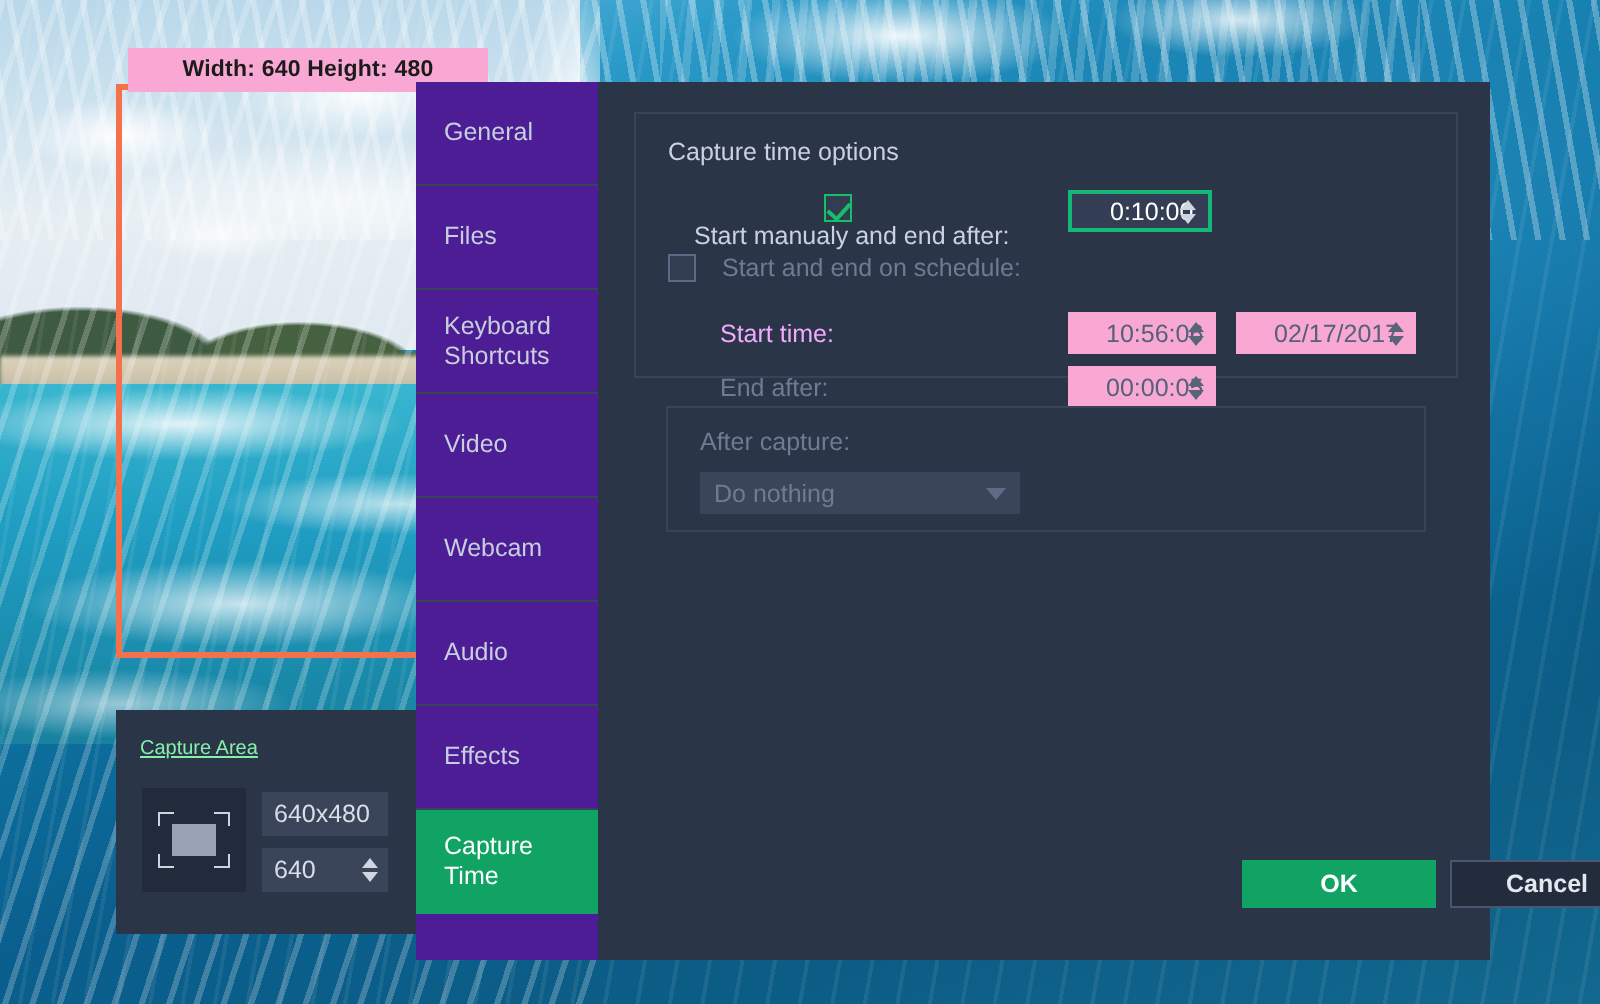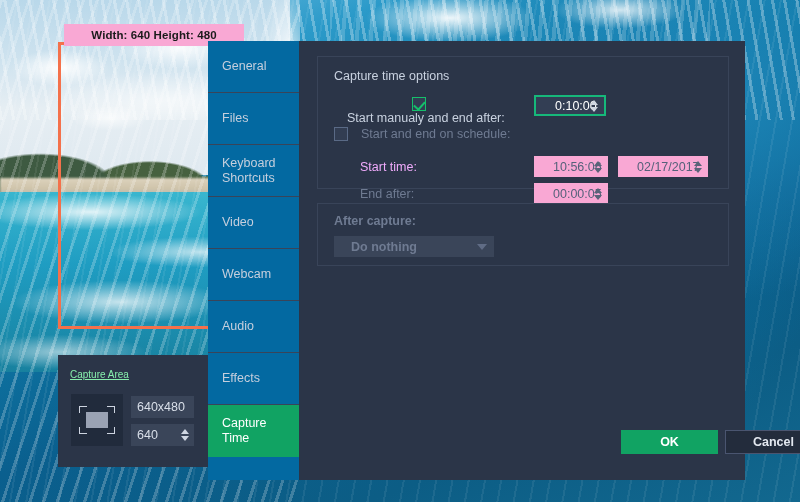--- a/index.html
+++ b/index.html
@@ -157,35 +157,35 @@
   .mini-spin .dn { border-top:5px solid #cfd6e2; }
 
   
   #dialog {
     position:absolute; left:208px; top:41px; width:537px; height:439px;
     background:#2b3548; z-index:7;
     font-size:12.5px; color:#c9d2e0;
   }
 
   
-  #tabs { position:absolute; left:0; top:0; width:91px; height:439px; background:#0369a1; }
+  #tabs { position:absolute; left:0; top:0; width:91px; height:439px; background:#4c1d95; }
   .tab {
     height:52px; display:flex; align-items:center; padding-left:14px;
     color:#c6cfdd; font-size:12.5px; line-height:1.25;
     border-bottom:1px solid #394459; cursor:default;
   }
   .tab.two-line { line-height:1.2; }
   .tab.active { background:#11a363; color:#ffffff; border-bottom:none; }
 
   
   #content { position:absolute; left:91px; top:0; right:0; bottom:0; }
 
   .groupbox { position:absolute; border:1px solid #394459; }
   #gb-time { left:18px; top:15px; width:412px; height:133px;text-decoration:underline; }
-  #gb-after { left:18px; top:162px; width:412px; height:63px;font-weight:bold; }
+  #gb-after { left:34px; top:162px; width:380px; height:63px; }
 
   .gb-title { position:absolute; font-size:12.5px; color:#c9d2e0; }
 
   .row { position:absolute; display:flex; align-items:center; }
 
   .cbx {
     width:14px; height:14px; border:1px solid #5a6a86; background:#323d52;
     position:relative; flex:none;
   }
   .cbx.checked { border-color:#15c06b; }
@@ -214,21 +214,21 @@
     width:0; height:0; border-left:4px solid transparent; border-right:4px solid transparent;
   }
   .spin-arrows .u { border-bottom:5px solid #cfd6e2; }
   .spin-arrows .d { border-top:5px solid #cfd6e2; }
   .spin.dim .spin-arrows .u { border-bottom-color:#5a6479; }
   .spin.dim .spin-arrows .d { border-top-color:#5a6479; }
 
   #dropdown {
     position:absolute; left:16px; top:32px; width:160px; height:21px;
     background:#3a4559; color:#6f7b92; font-size:12.5px;
-    display:flex; align-items:center; padding-left:17px;
+    display:flex; align-items:center; padding-left:7px;
   }
   #dropdown .caret {
     position:absolute; right:7px; top:50%; transform:translateY(-50%);
     width:0; height:0; border-left:5px solid transparent; border-right:5px solid transparent;
     border-top:6px solid #606c85;
   }
 
   
   .btn {
     position:absolute; height:24px; display:flex; align-items:center; justify-content:center;

